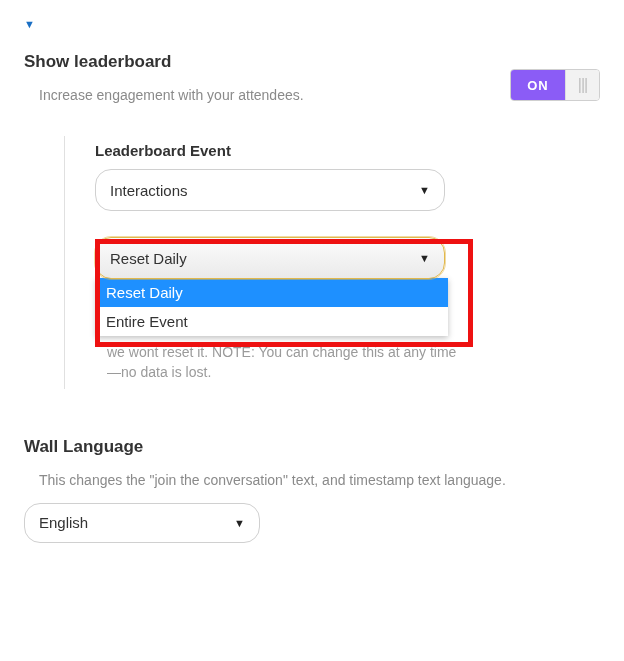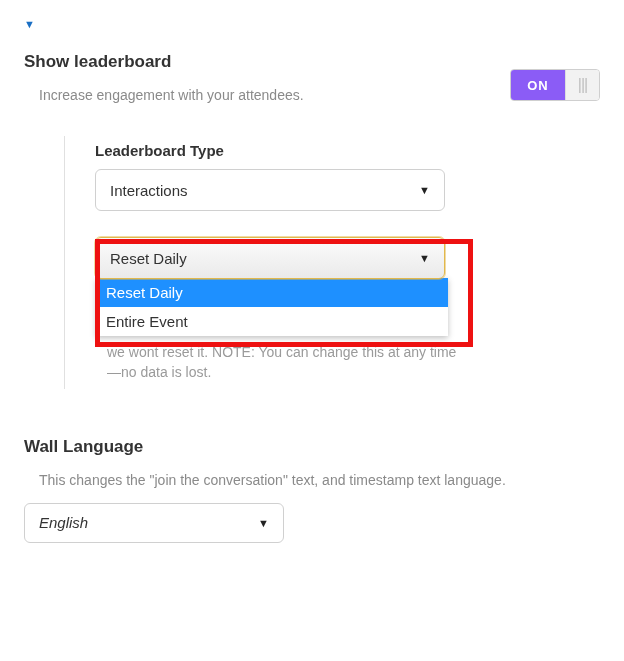--- a/index.html
+++ b/index.html
@@ -8,34 +8,34 @@
   .section-header { display: flex; align-items: center; color: #1a6fc4; font-size: 15px; margin-bottom: 22px; cursor: pointer; }
   .section-header .tri { margin-right: 6px; font-size: 11px; color: #1a6fc4; }
   .row { display: flex; align-items: center; justify-content: space-between; }
   .setting-title { font-size: 17px; font-weight: 600; color: #333; margin: 0 0 4px 0; }
   .setting-sub { font-size: 14px; color: #8a8a8a; margin: 15px; }
   .toggle { display: flex; border-radius: 4px; overflow: hidden; height: 32px; width: 90px; border: 1px solid #cfcfcf; }
   .toggle .on { flex: 1; background: #8b5cf6; color: #fff; font-size: 13px; font-weight: 700; display:flex; align-items:center; justify-content:center; letter-spacing:1px; }
   .toggle .off { width: 34px; background: #f2f2f2; display:flex; align-items:center; justify-content:center; color:#bfbfbf; font-size:16px; letter-spacing:-1px; border-left:1px solid #ddd; }
   .indented { margin-top: 18px; margin-left: 40px; padding-left: 30px; border-left: 1px solid #e0e0e0; padding-top: 6px; padding-bottom: 6px; }
   .sub-title { font-size: 15px; font-weight: 600; color: #333; margin-bottom: 10px; }
-  .select-box { position: relative; width: 350px; height: 42px; border: 1px solid #d0d0d0; border-radius: 6px; display: flex; align-items: center; padding: 16px 14px; font-size: 15px; color: #333; background: #fff; cursor: pointer; }
+  .select-box { position: relative; width: 350px; height: 42px; border: 1px solid #d0d0d0; border-radius: 16px; display: flex; align-items: center; padding: 16px 14px; font-size: 15px; color: #333; background: #fff; cursor: pointer; }
   .select-box .caret { position: absolute; right: 14px; top: 50%; transform: translateY(-50%); font-size: 11px; color: #222; }
   .help-text { font-size: 14px; color: #9a9a9a; line-height: 1.45; margin-top: 12px; width: 360px; }
   .sub-block { margin-top: 26px; }
   .highlight-wrap { position: relative; }
   .red-box { position: absolute; top: 2px; left: 0; width: 378px; height: 108px; border: 5px solid #e11; pointer-events: none; z-index: 10; }
   .dropdown-open .select-box { background: linear-gradient(#fcfcfc,#eaeaea); border: 1px solid #e2b84c; outline: 1px solid rgba(226,184,76,0.5); }
   .dropdown-list { width: 352px; margin-top: -1px; margin-left: 1px; background: #fff; box-shadow: 0 2px 6px rgba(0,0,0,0.25); font-size: 15px; }
   .dropdown-list .item { padding: 6px 10px; cursor: pointer; }
   .dropdown-list .item.hover { background: #1e90ff; color: #fff; }
   .bottom-block { margin-top: 48px; }
   .bottom-block .setting-title { font-size: 17px; }
   .bottom-block .setting-sub { font-size: 14px; }
-  .lang-select { margin-top: 0; width: 260px; height: 40px; font-style: italic; }
+  .lang-select { margin-top: 0; width: 236px; height: 40px; }
   .trailing-help { font-size: 14px; color: #9a9a9a; line-height: 1.45; margin-top: 6px; margin-left: 12px; width: 360px; }
 </style>
 </head>
 <body>
 
 <div class="page">
 
   <div class="section-header">
     <span class="tri">▼</span>
   </div>
@@ -47,21 +47,21 @@
     </div>
     <div class="toggle">
       <div class="on">ON</div>
       <div class="off">|||</div>
     </div>
   </div>
 
   <div class="indented">
 
     <div>
-      <div class="sub-title">Leaderboard Type</div>
+      <div class="sub-title">Leaderboard Event</div>
       <div class="select-box">
         <span>Interactions</span>
         <span class="caret">▼</span>
       </div>
     </div>
 
     <div class="sub-block">
 
       <div class="highlight-wrap dropdown-open">
         <div class="red-box"></div>

